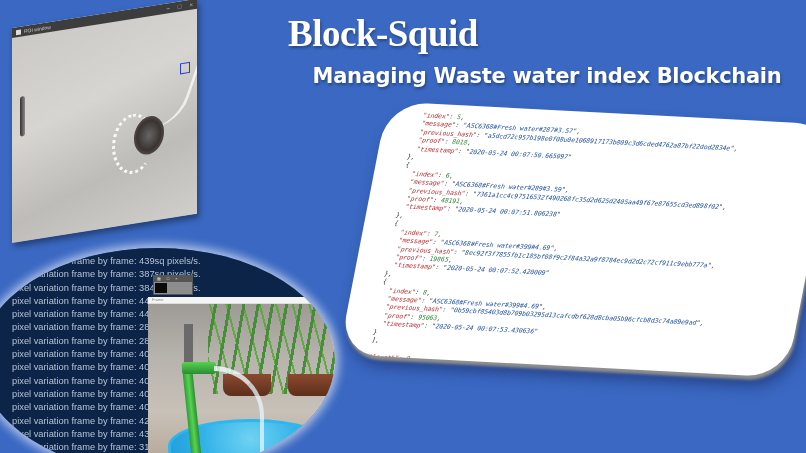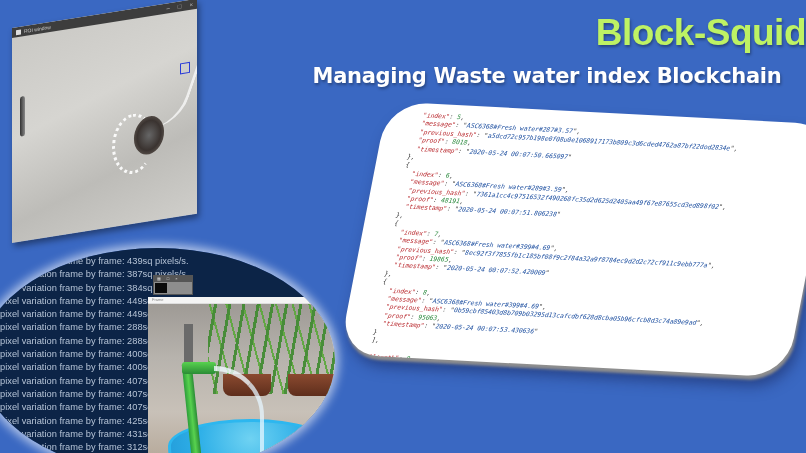--- a/index.html
+++ b/index.html
@@ -4,23 +4,23 @@
 <style>
   * { box-sizing: border-box; margin: 0; padding: 0; }
   html, body { width: 806px; height: 453px; overflow: hidden; }
   body {
     background: #3a68c2;
     font-family: "Liberation Sans", sans-serif;
     position: relative;
   }
   .title {
     position: absolute; left: 288px; top: 12px; width: 518px;
-    text-align: right; color: #bef264; font-weight: bold; font-size: 37px;
+    text-align: left; color: #ffffff; font-weight: bold; font-size: 37px;
     text-shadow: 1px 2px 3px rgba(0,0,0,0.35);
-    font-family: Liberation Sans, sans-serif; letter-spacing: -0.5px;
+    font-family: Liberation Serif, serif; letter-spacing: -0.5px;
   }
   .subtitle {
     position: absolute; left: 288px; top: 64px; width: 518px;
     text-align: center; color: #fff; font-weight: bold; font-size: 21px;
     text-shadow: 1px 2px 3px rgba(0,0,0,0.35);
     font-family: "DejaVu Sans", sans-serif; letter-spacing: -0.3px;
   }
 
   
   .roi-window {
@@ -67,21 +67,21 @@
     border-radius: 50%;
     overflow: hidden;
     box-shadow: 0 0 10px 4px rgba(255,255,255,0.6);
   }
   .terminal {
     position: absolute; left: 20px; top: 0; width: 330px; height: 225px;
     background: #0c2447;
     color: #b5c3d6; font-size: 9.3px; line-height: 13.3px;
     padding-top: 7px;
   }
-  .term-line { white-space: nowrap; text-align: left; width: 155px; }
+  .term-line { white-space: nowrap; text-align: left; width: 155px; padding-left: 12px; }
   .mini-window {
     position: absolute; left: 153px; top: 27px; width: 40px; height: 20px;
     background: #8d8d8d; border: 1px solid #555;
   }
   .mini-titlebar { height: 6px; background: #555; display: flex; gap: 6px; padding: 0 3px; align-items: center; font-size: 4px; color: #ddd;}
   .mini-thumb { width: 12px; height: 10px; background: #0a0a0a; margin: 1px 0 0 1px; }
   .frame-window {
     position: absolute; left: 148px; top: 49px; width: 200px; height: 185px;
     background: #fff; overflow: hidden;
   }

